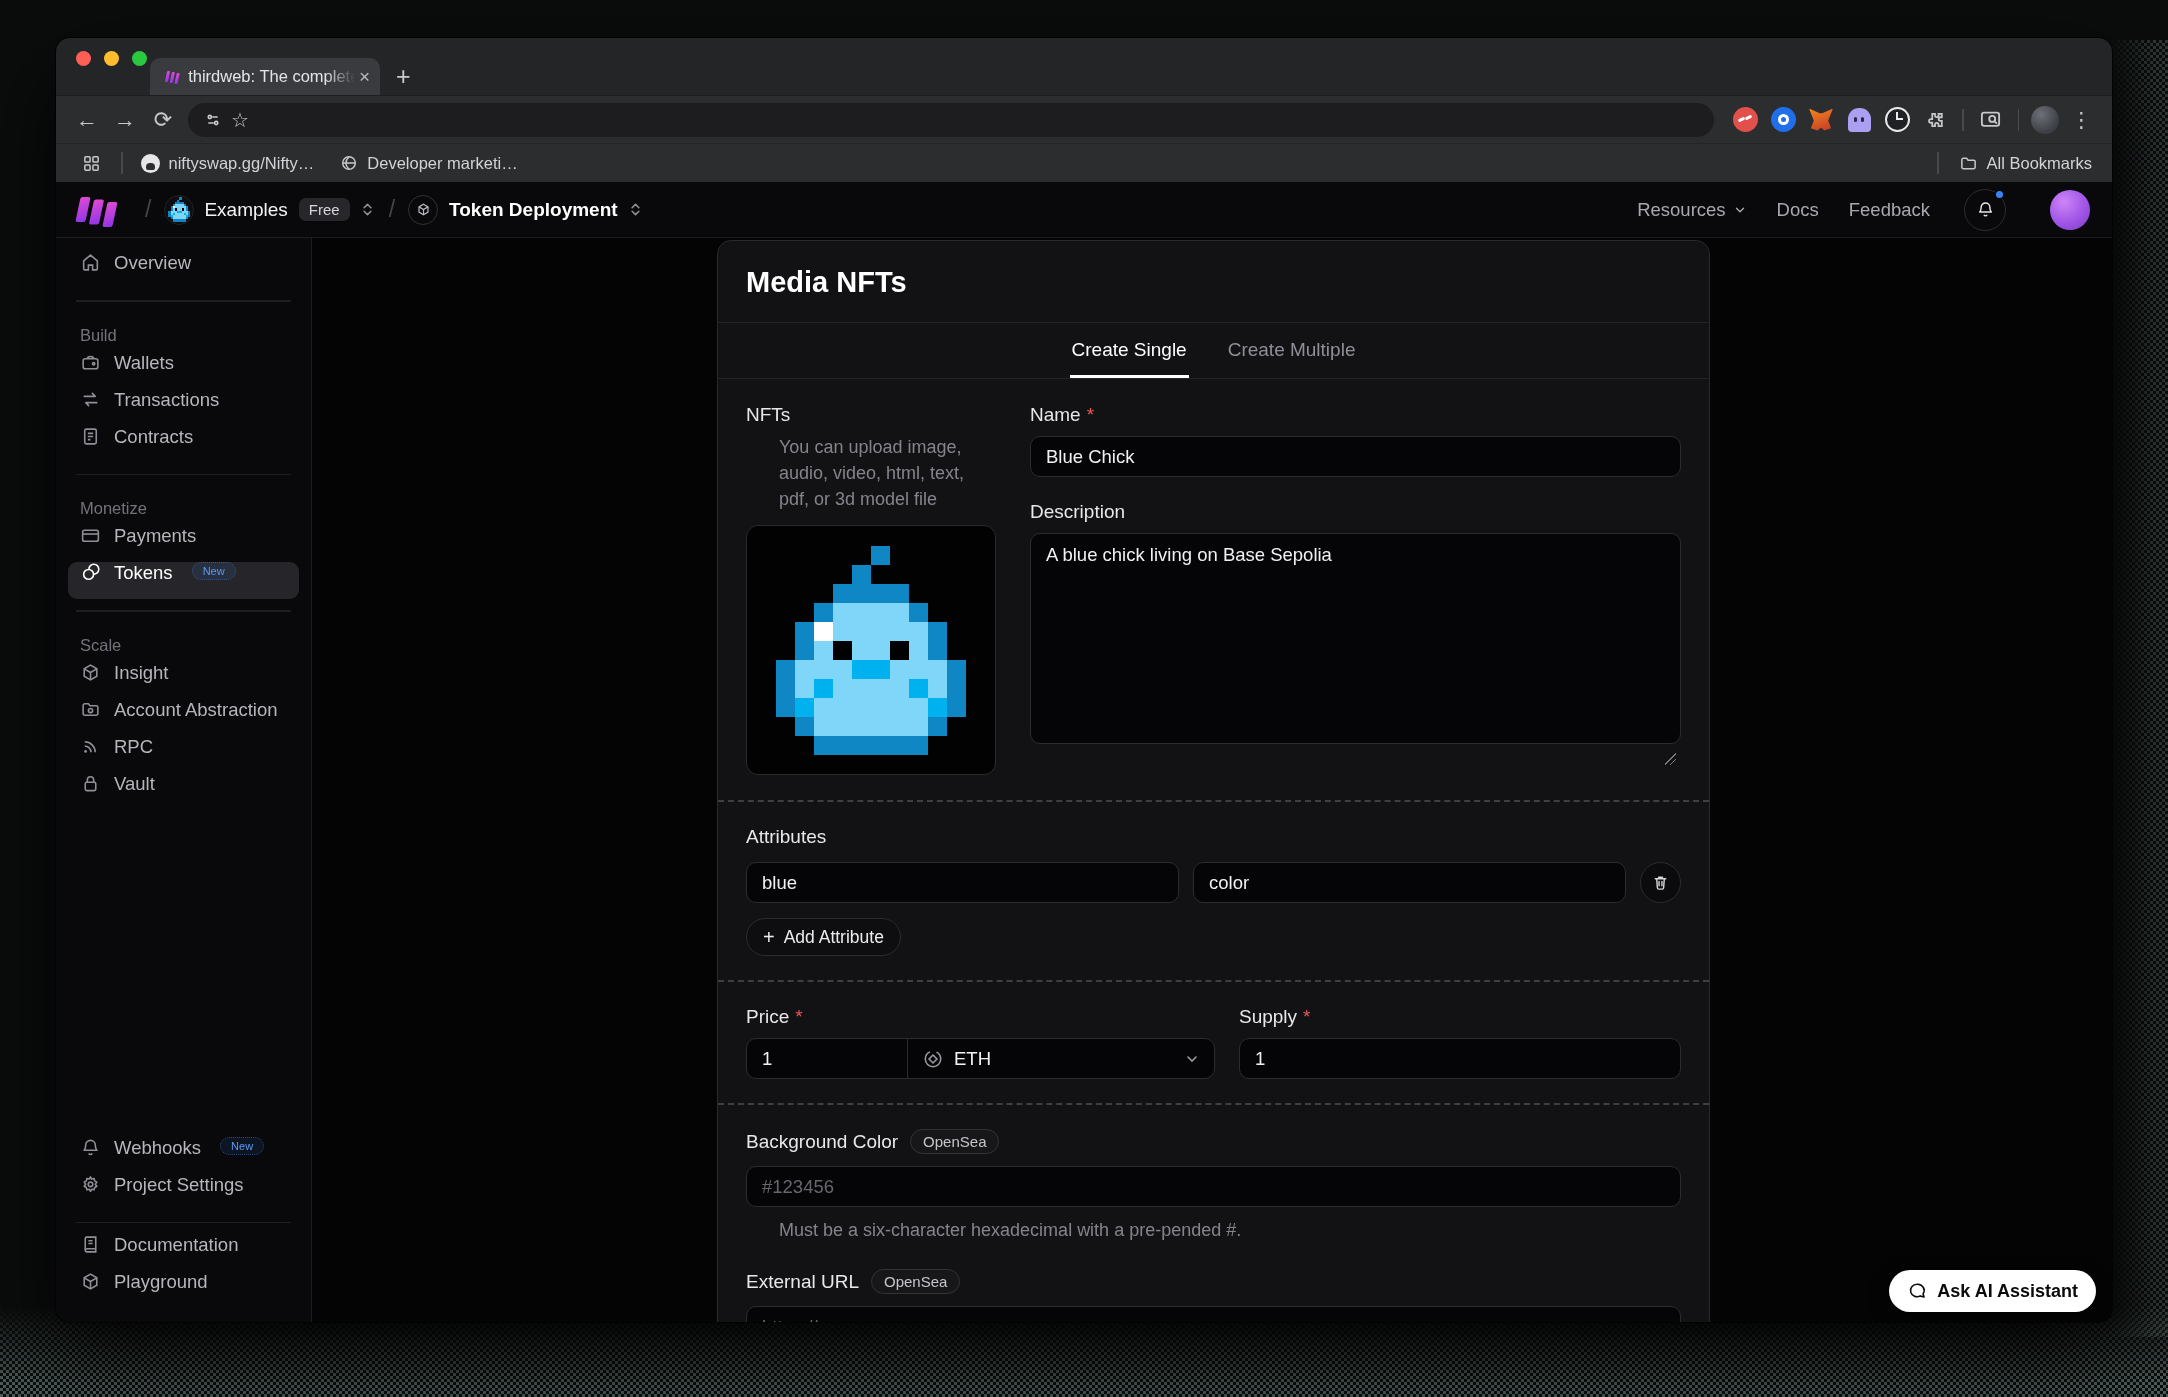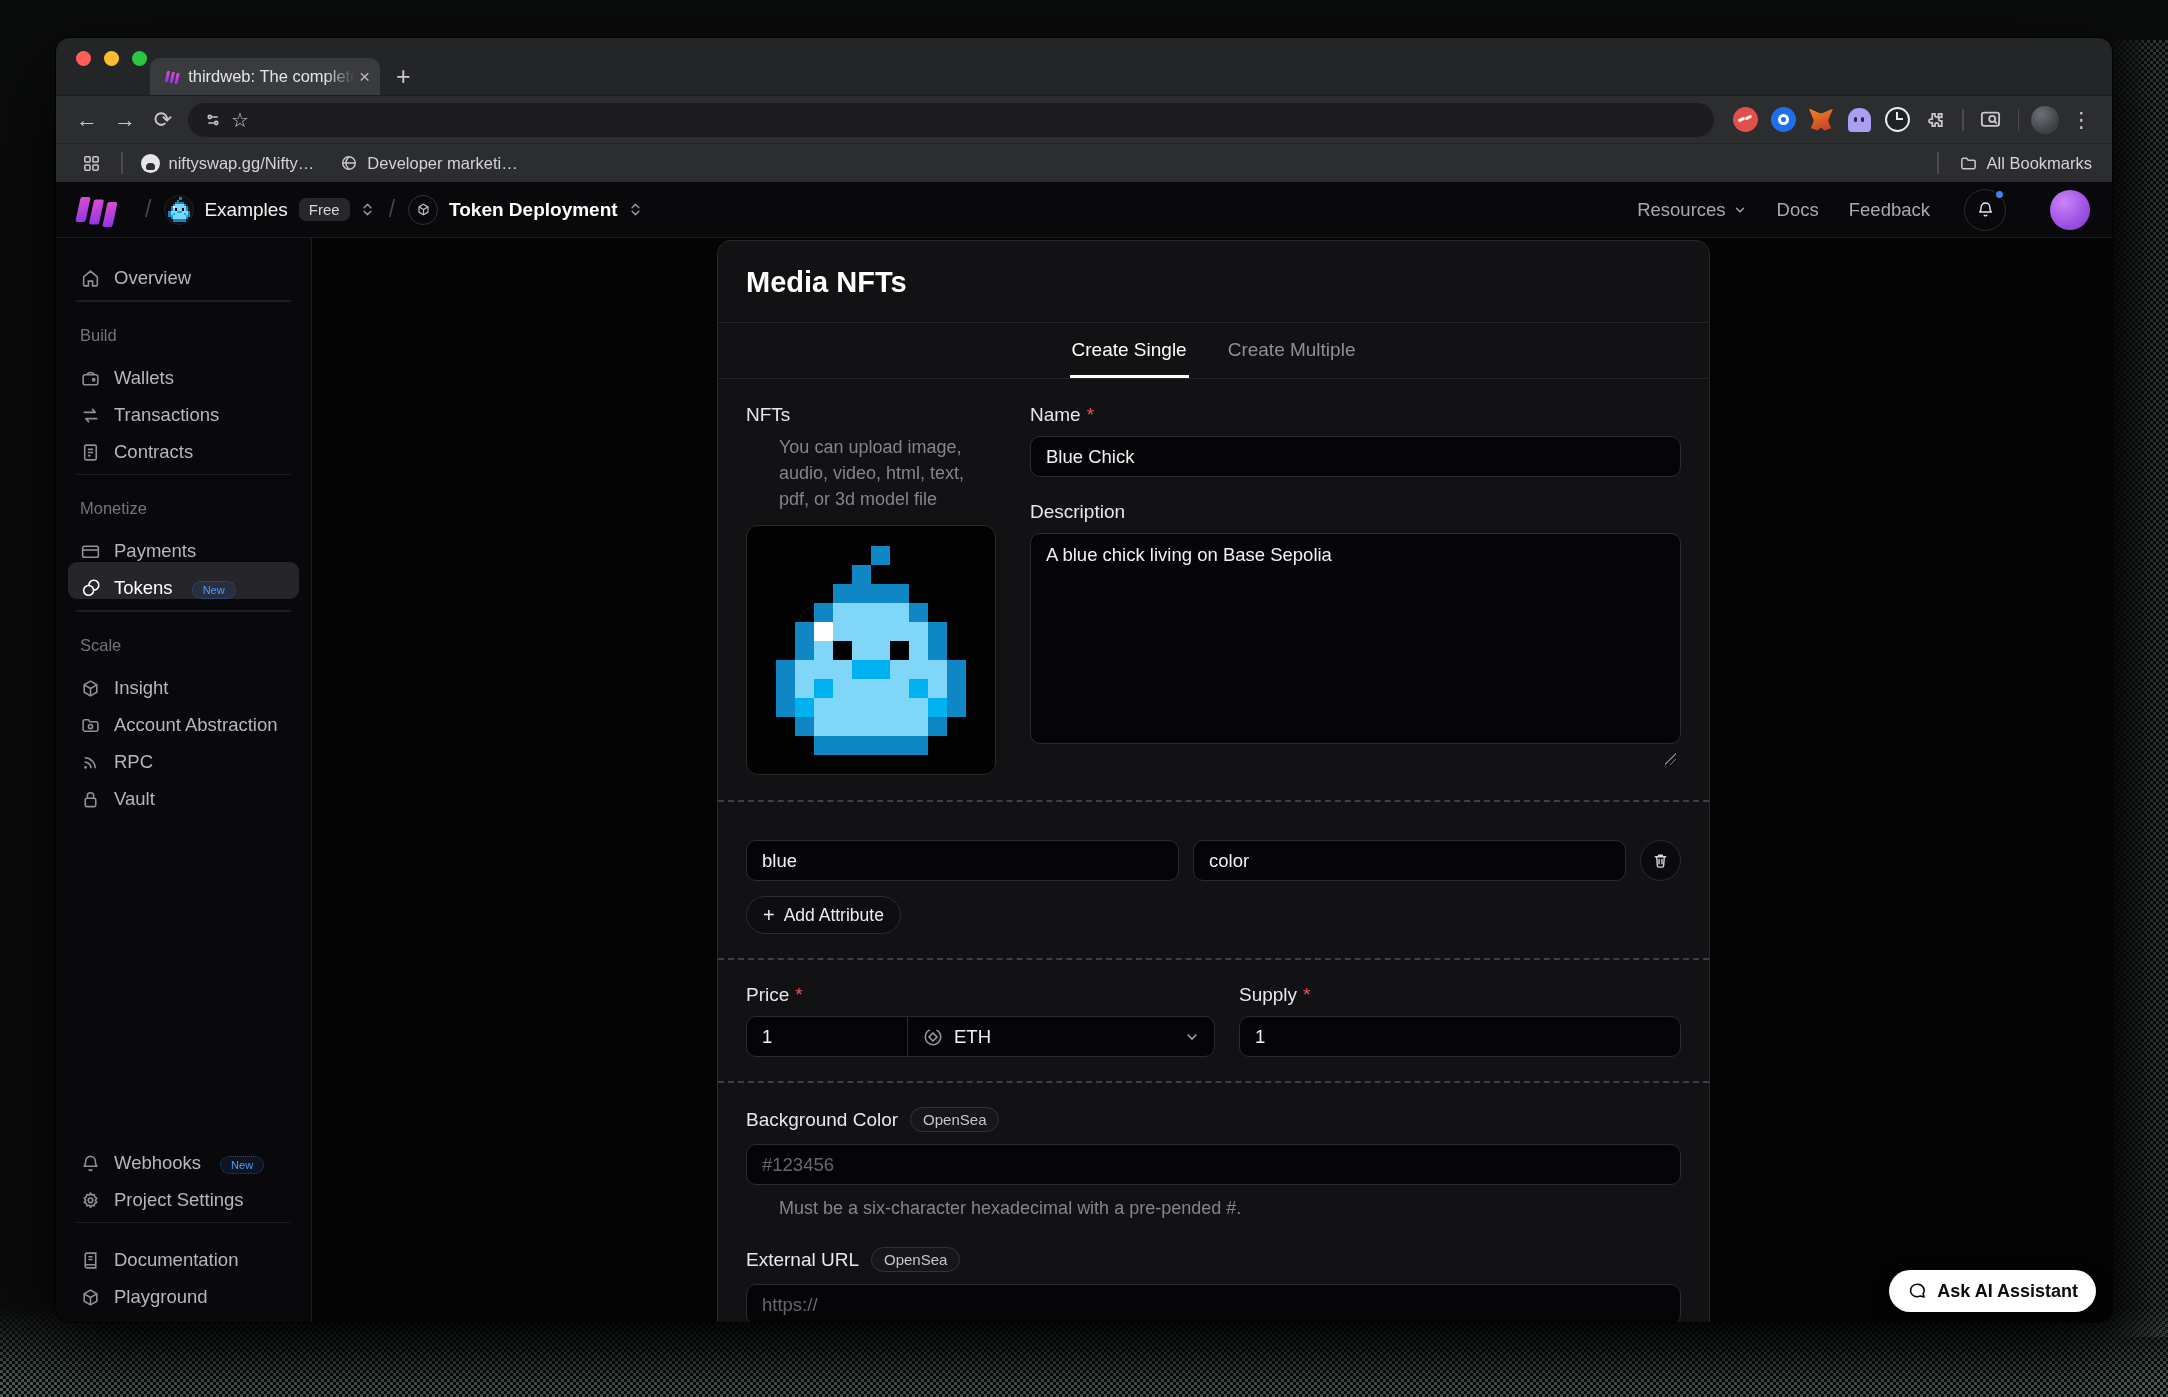--- a/index.html
+++ b/index.html
@@ -100,21 +100,21 @@
   .bell .dot{position:absolute;top:-1px;right:0px;width:11px;height:11px;border-radius:50%;
     background:#3b82f6;border:2px solid #09090b;}
   .h-avatar{width:40px;height:40px;border-radius:50%;margin-left:14px;
     background:radial-gradient(circle at 35% 30%,#cd84f7,#a055e6 55%,#7c3cc6);}
 
   .app-body{flex:1;display:flex;min-height:0;}
 
   
   .sidebar{width:256px;flex:none;border-right:1px solid #1d1d20;background:#09090b;
     display:flex;flex-direction:column;padding:14px 12px;}
-  .srow{height:37px;border-radius:9px;display:flex;align-items:flex-end;gap:13px;padding:0 12px;flex:none;}
+  .srow{height:37px;border-radius:9px;display:flex;align-items:flex-start;gap:13px;padding:0 12px;flex:none;}
   .srow .slabel{color:#b6b6bd;font-size:18.5px;white-space:nowrap;}
   .srow svg{stroke:#8f8f97;fill:none;stroke-width:1.5;flex:none;}
   .srow.active{background:#26262a;}
   .srow.active .slabel{color:#fff;}
   .srow.active svg{stroke:#fff;}
   .stitle{color:#73737b;font-size:16.5px;padding:0 12px;margin:13px 0 7px;}
   .sdiv{height:1.5px;background:#1e1e21;margin:11px 8px;flex:none;}
   .s-spacer{flex:1;}
   .badge-new{color:#559cf7;background:rgba(59,130,246,.10);border:1.5px dotted rgba(73,134,240,.45);
     font-size:11px;padding:2px 10px;border-radius:999px;margin-left:6px;}
@@ -766,20 +766,21 @@
               <div class="txtarea">
                 <textarea style="">A blue chick living on Base Sepolia</textarea>
                 <span class="grip"></span>
               </div>
             </div>
           </div>
 
           <div class="divider-dashed"></div>
 
           <div class="sec">
+            <div class="flabel">Attributes</div>
             <div class="attr-row">
               <input class="inp" value="blue" style="">
               <input class="inp" value="color" style="">
               <span class="trash-btn">
                 <svg width="19" height="19" viewBox="0 0 20 20" stroke="#d6d6da" fill="none" stroke-width="1.5" stroke-linecap="round" stroke-linejoin="round">
                   <path d="M4.5 6h11M8 6V4.5h4V6M6 6l.7 9.6A1.5 1.5 0 0 0 8.2 17h3.6a1.5 1.5 0 0 0 1.5-1.4L14 6M8.5 9v4.5M11.5 9v4.5"></path>
                 </svg>
               </span>
             </div>
             <span class="pill-btn">

